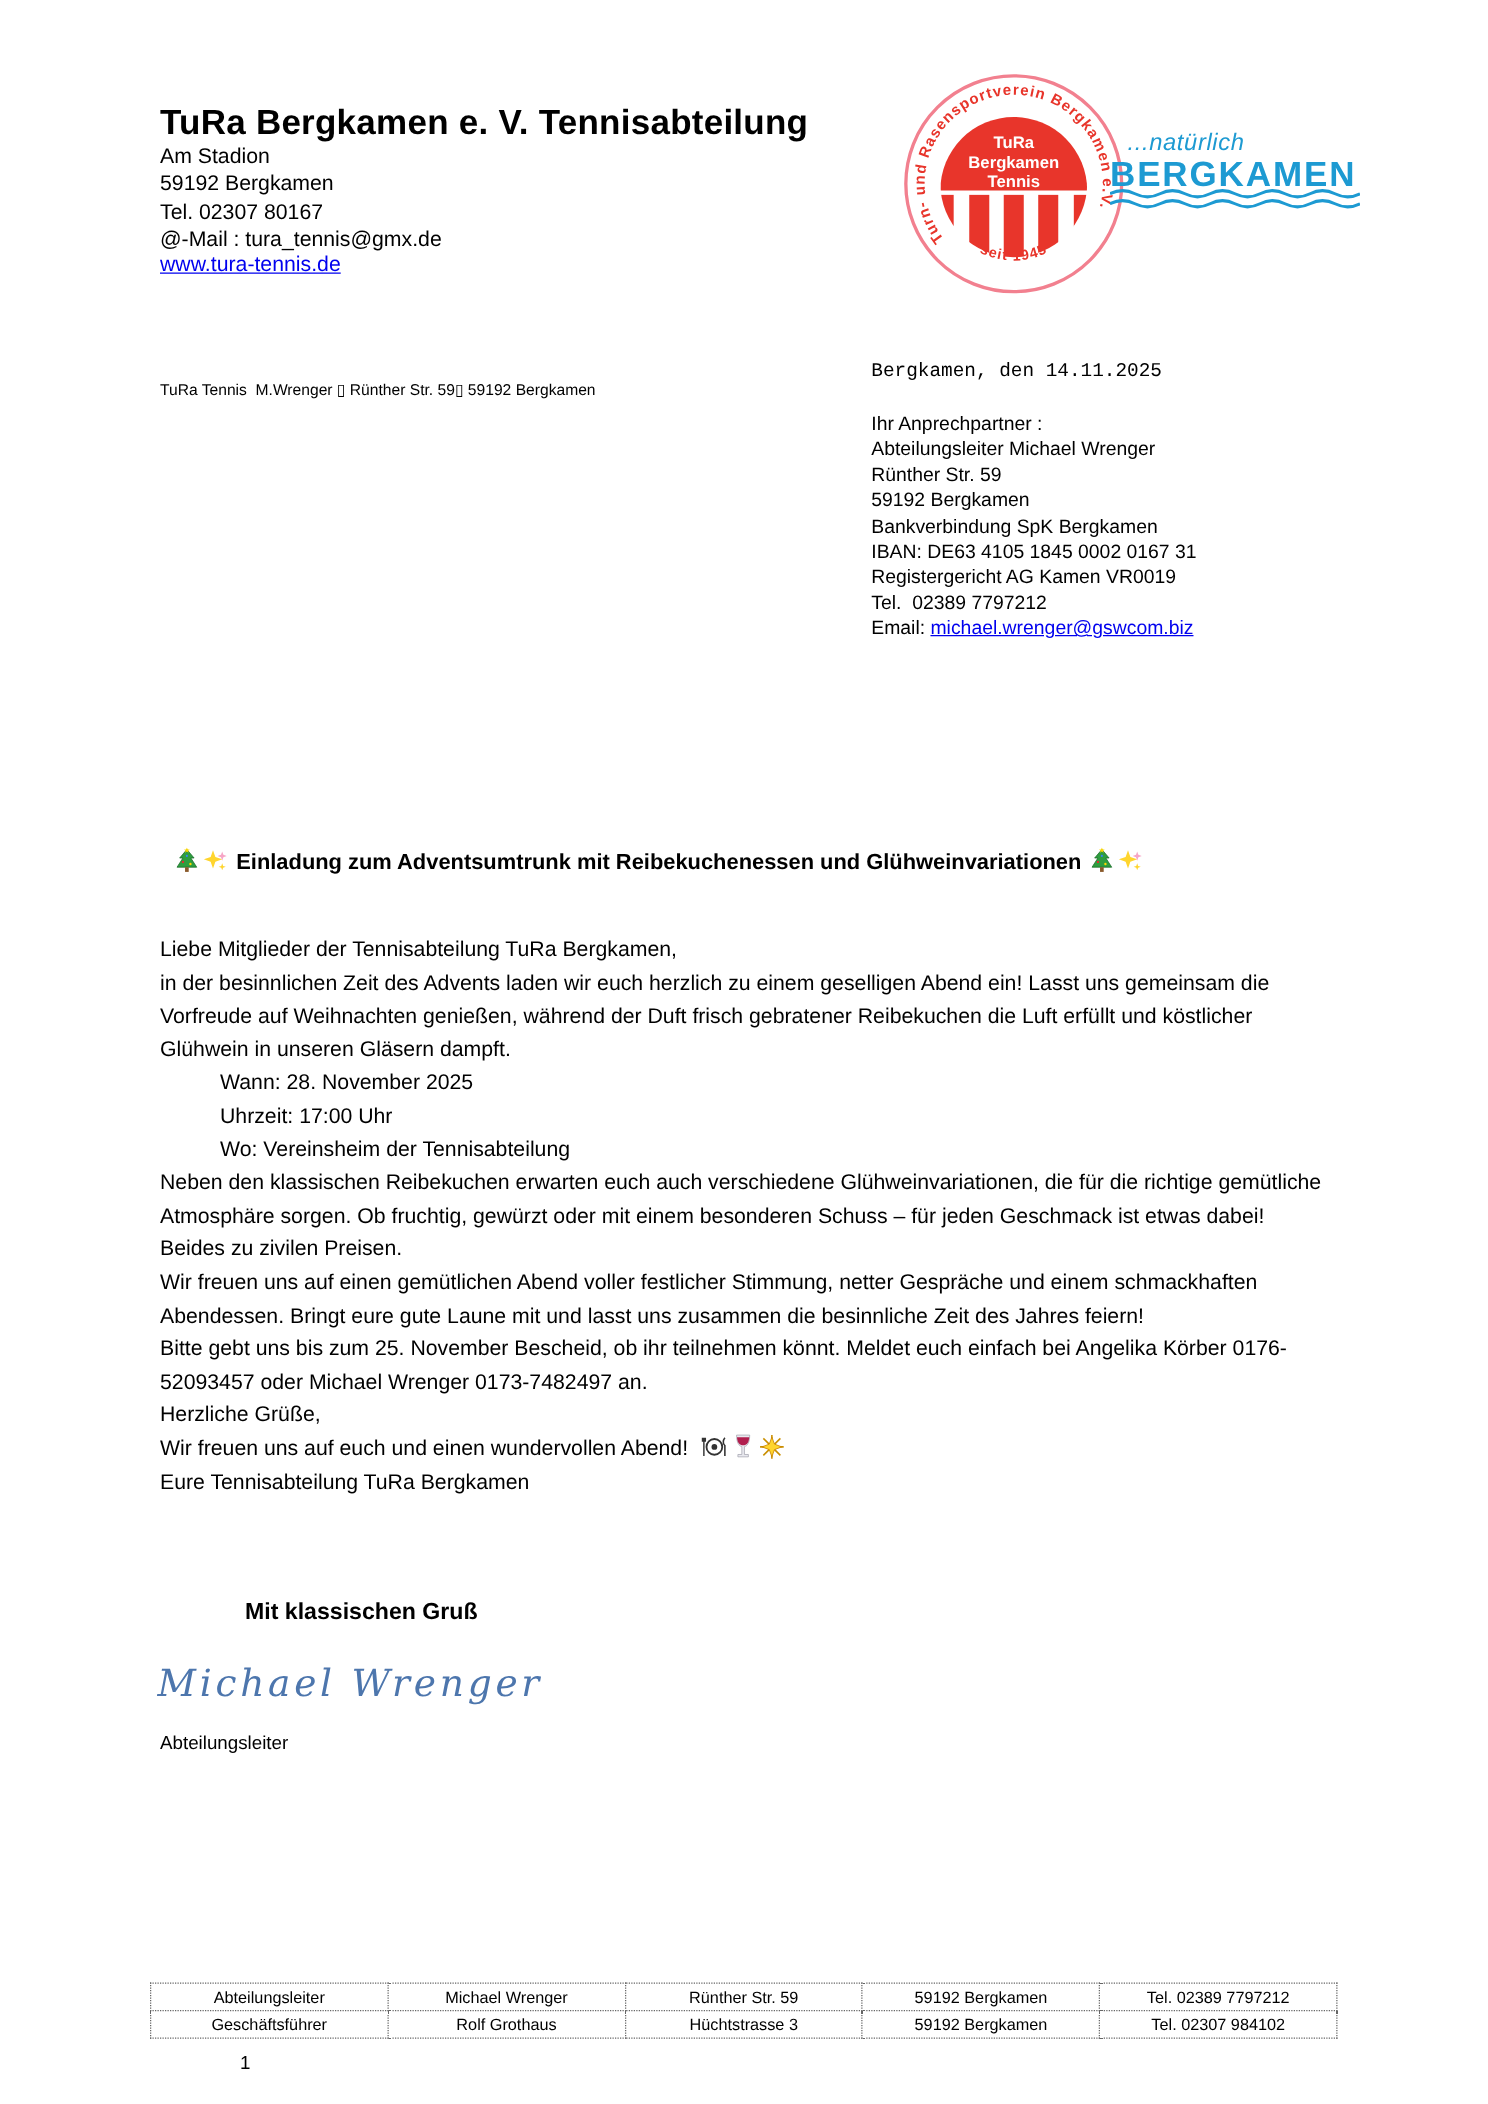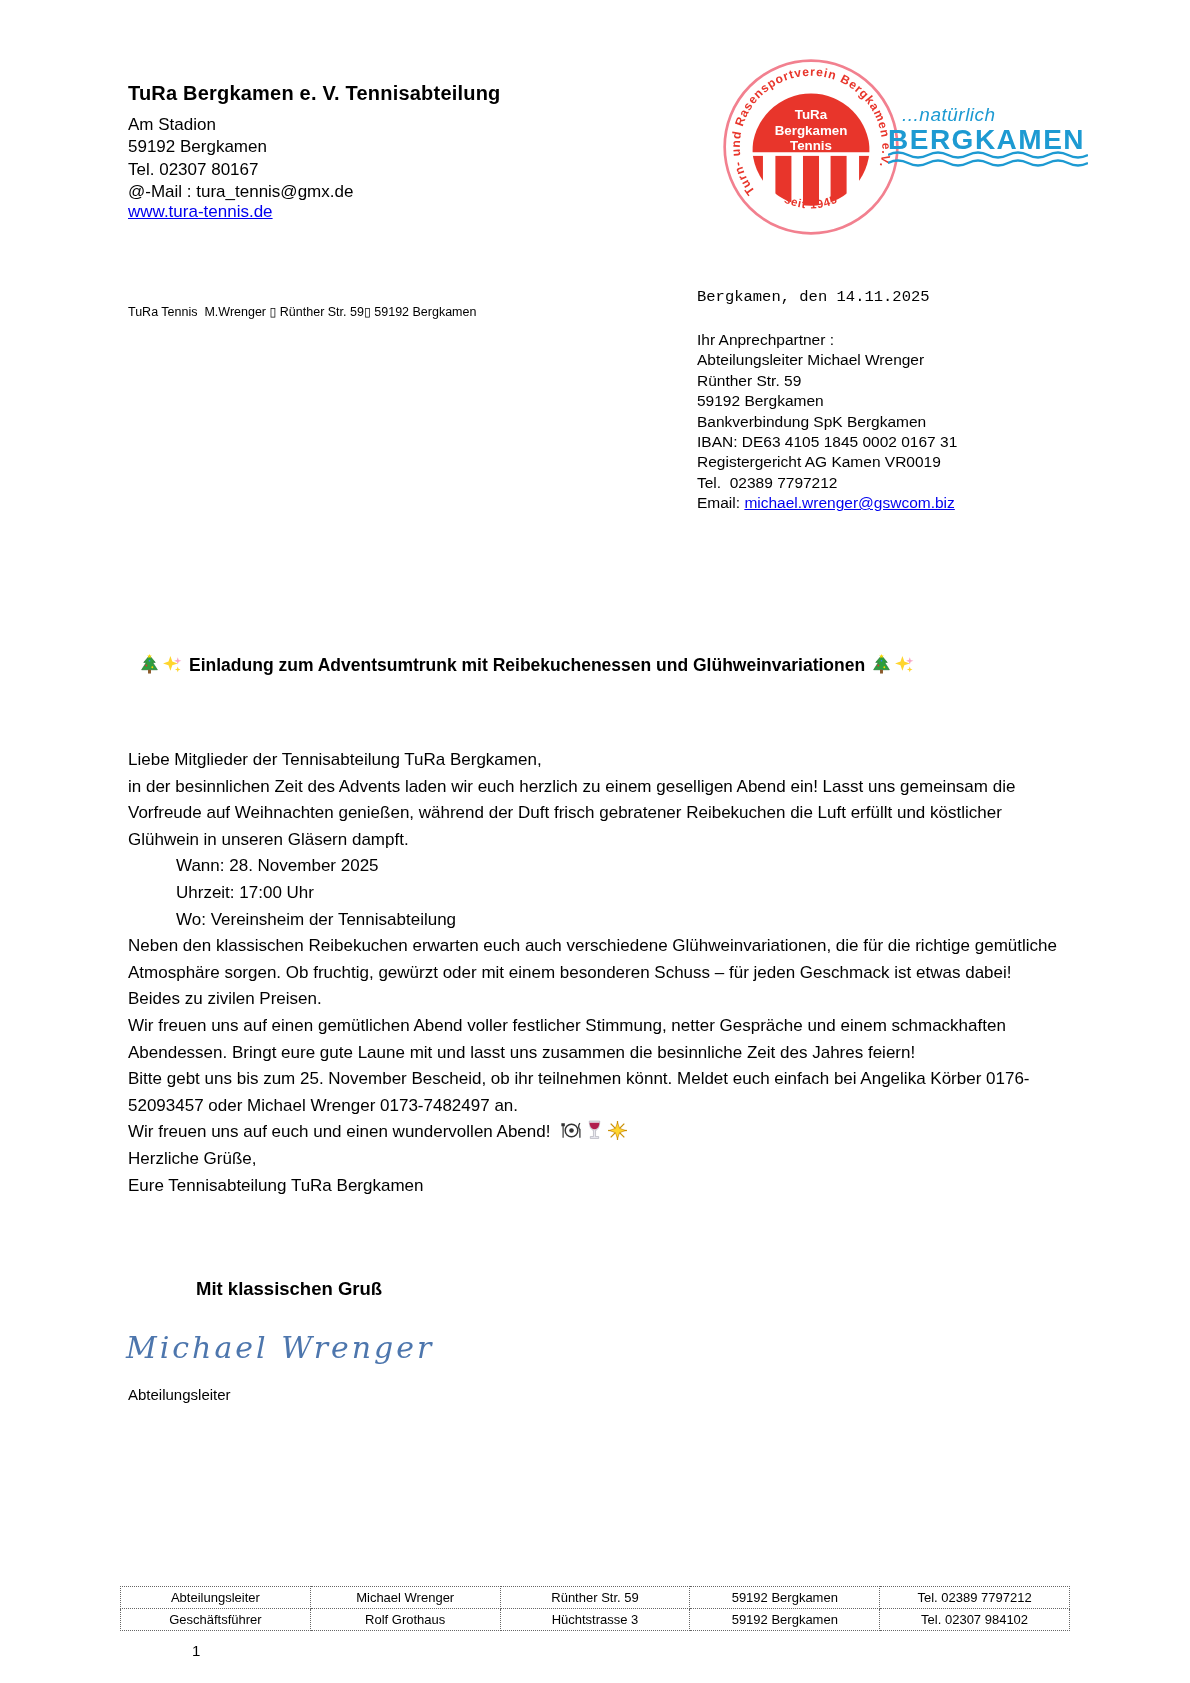--- a/index.html
+++ b/index.html
@@ -1,21 +1,21 @@
 <!DOCTYPE html>
 <html><head>
 <meta charset="utf-8">
 <style>
   * { margin:0; padding:0; box-sizing:border-box; }
   html,body { background:#ffffff; }
   .page {
     position:relative; width:1190px; height:1683px; background:#fff;
     font-family:"Liberation Sans", sans-serif; color:#000; overflow:hidden;
   }
-  .org-title { position:absolute; left:128px; top:82px; font-size:20px; font-weight:bold; letter-spacing:.2px; }
+  .org-title { position:absolute; left:128px; top:82px; font-size:28px; font-weight:bold; letter-spacing:.2px; }
   .header-address { position:absolute; left:128px; top:114px; font-size:17px; line-height:22.4px; }
   .website-link { position:absolute; left:128px; top:202px; font-size:17px; color:#0000ee; text-decoration:underline; cursor:pointer; }
 
   .badge { position:absolute; left:722px; top:58px; width:178px; height:178px; }
   .ring-text { font-weight:bold; font-size:13.6px; fill:#e8352b; letter-spacing:1px; }
   .since-text { font-weight:bold; font-size:13px; fill:#e8352b; letter-spacing:1px; }
   .dome-text { font-weight:bold; fill:#ffffff; font-size:15px; text-anchor:middle; }
 
   .city-logo { position:absolute; left:888px; top:104px; width:210px; color:#1d9ad2; }
   .city-tagline { font-style:italic; font-size:19px; margin-left:14px; letter-spacing:.5px; }
@@ -25,21 +25,21 @@
   .sender-line { position:absolute; left:128px; top:304px; font-size:12.5px; white-space:pre-wrap; }
 
   .date-line { position:absolute; left:697px; top:288px; font-size:15.5px;font-family:Liberation Mono, monospace; }
   .contact-block { position:absolute; left:697px; top:330px; font-size:15.5px; line-height:20.4px; }
   .contact-block div { white-space:pre-wrap; }
   .email-link { color:#0000ee; text-decoration:underline; cursor:pointer; }
 
   .subject-line { position:absolute; left:128px; top:597px; font-family:"Liberation Serif", serif; font-style:italic; font-size:19.5px; }
   .subject-text { font-weight:bold; margin-left:8px; }
 
-  .invite-heading { position:absolute; left:133px; top:654px; font-size:17.5px; font-weight:bold; white-space:nowrap; }
+  .invite-heading { position:absolute; left:133px; top:678px; font-size:17.5px; font-weight:bold; white-space:nowrap; }
   .emoji { display:inline-block; width:21px; height:21px; vertical-align:-4px; }
   .emoji + .emoji { margin-left:2px; }
   .emoji-group { margin:0 6px; }
 
   .letter-body { position:absolute; left:128px; top:747px; width:940px; font-size:17px; }
   .letter-body p { margin:0; line-height:26.6px; }
   .label-bold { font-weight:normal;margin-left:48px; }
 
   .closing { position:absolute; left:196px; top:1278px; font-size:18.5px; font-weight:bold; }
   .signature-name { position:absolute; left:126px; top:1330px; font-family:"DejaVu Serif", serif; font-style:italic;
@@ -142,39 +142,39 @@
   <div class="letter-body">
     <p>Liebe Mitglieder der Tennisabteilung TuRa Bergkamen,</p>
     <p>in der besinnlichen Zeit des Advents laden wir euch herzlich zu einem geselligen Abend ein! Lasst uns gemeinsam die Vorfreude auf Weihnachten genießen, während der Duft frisch gebratener Reibekuchen die Luft erfüllt und köstlicher Glühwein in unseren Gläsern dampft.</p>
     <p><span class="label-bold">Wann:</span><span> 28. November 2025</span></p>
     <p><span class="label-bold">Uhrzeit:</span><span> 17:00 Uhr</span></p>
     <p><span class="label-bold">Wo:</span><span> Vereinsheim der Tennisabteilung</span></p>
     <p>Neben den klassischen Reibekuchen erwarten euch auch verschiedene Glühweinvariationen, die für die richtige gemütliche Atmosphäre sorgen. Ob fruchtig, gewürzt oder mit einem besonderen Schuss – für jeden Geschmack ist etwas dabei!</p>
     <p>Beides zu zivilen Preisen.</p>
     <p>Wir freuen uns auf einen gemütlichen Abend voller festlicher Stimmung, netter Gespräche und einem schmackhaften Abendessen. Bringt eure gute Laune mit und lasst uns zusammen die besinnliche Zeit des Jahres feiern!</p>
     <p>Bitte gebt uns bis zum 25. November Bescheid, ob ihr teilnehmen könnt. Meldet euch einfach bei Angelika Körber 0176-52093457 oder Michael Wrenger 0173-7482497 an.</p>
+    <p>Herzliche Grüße,</p>
     <p><span>Wir freuen uns auf euch und einen wundervollen Abend!</span>
       <span class="emoji-group" title="🍽🍷🎆"><svg class="emoji" viewBox="0 0 20 20">
             <circle cx="10" cy="10" r="6" fill="none" stroke="#333" stroke-width="1.4"></circle>
             <circle cx="10" cy="10" r="2.2" fill="#333"></circle>
             <path d="M2,3 V8 M0.9,3 V6 M3.1,3 V6 M2,8 V17" stroke="#333" stroke-width="1.1" fill="none"></path>
             <path d="M18,3 C16.4,5 16.4,8 18,9 V17" stroke="#333" stroke-width="1.2" fill="none"></path>
           </svg><svg class="emoji" viewBox="0 0 20 20">
             <path d="M5,1 H15 C15,7 13,9.5 11,9.8 V15.8 H14 V17.6 H6 V15.8 H9 V9.8 C7,9.5 5,7 5,1 Z" fill="#e9e9ef" stroke="#9a9aa6" stroke-width="0.5"></path>
             <path d="M5.3,2.6 H14.7 C14.4,6.6 12.8,8.8 10,8.8 C7.2,8.8 5.6,6.6 5.3,2.6 Z" fill="#b11e4e"></path>
           </svg><svg class="emoji" viewBox="0 0 20 20">
             <g stroke="#c98f00" stroke-width="1.2">
               <line x1="10" y1="1" x2="10" y2="19"></line>
               <line x1="1" y1="10" x2="19" y2="10"></line>
               <line x1="3.5" y1="3.5" x2="16.5" y2="16.5"></line>
               <line x1="16.5" y1="3.5" x2="3.5" y2="16.5"></line>
             </g>
             <polygon points="10,2.5 12,7.9 17.5,10 12,12.1 10,17.5 8,12.1 2.5,10 8,7.9" fill="#ffd52e" stroke="#c77f00" stroke-width="0.6"></polygon>
           </svg></span></p>
-    <p>Herzliche Grüße,</p>
     <p>Eure Tennisabteilung TuRa Bergkamen</p>
   </div>
 
   <div class="closing">Mit klassischen Gruß</div>
   <div class="signature-name">Michael Wrenger</div>
   <div class="signature-role">Abteilungsleiter</div>
 
   <table class="footer-table">
     <tbody>
       <tr>

